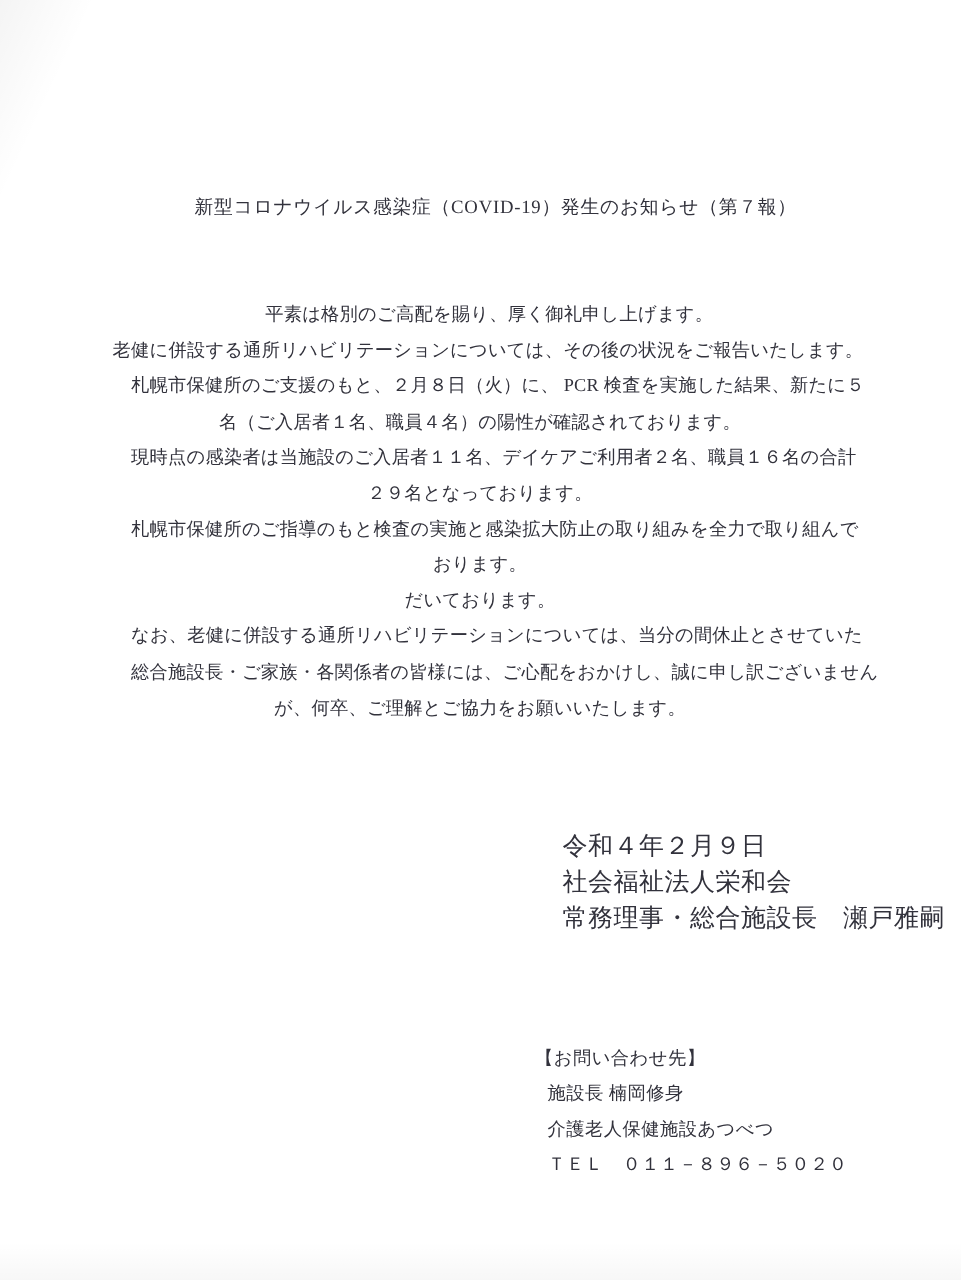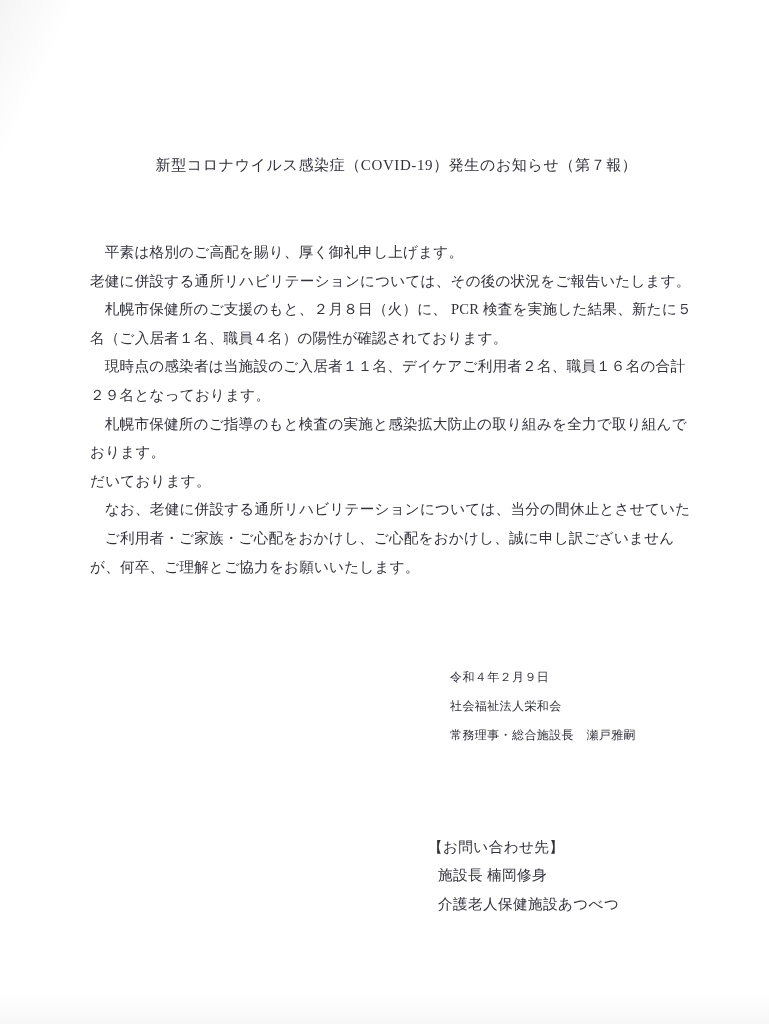--- a/index.html
+++ b/index.html
@@ -32,26 +32,27 @@
     white-space:pre;
   }
   .body-block{
     position:absolute;top:238px;left:90px;width:588px;
   }
   .body-block .line{
     font-size:14.6px;
     line-height:28.6px;
     letter-spacing:0.2px;
     white-space:pre;
+    text-align:center;
   }
   .signature-block{
     position:absolute;top:663px;left:450px;
   }
   .signature-block .sig-line{
-    font-size:12px;
+    font-size:20px;
     line-height:29px;
     letter-spacing:0.4px;
     white-space:pre;
   }
   .contact-block{
     position:absolute;top:833px;left:428px;
   }
   .contact-block .contact-line{
     font-size:14.6px;
     line-height:28.3px;
@@ -73,29 +74,30 @@
     <div class="line">　平素は格別のご高配を賜り、厚く御礼申し上げます。</div>
     <div class="line">老健に併設する通所リハビリテーションについては、その後の状況をご報告いたします。</div>
     <div class="line">　札幌市保健所のご支援のもと、２月８日（火）に、 PCR 検査を実施した結果、新たに５</div>
     <div class="line">名（ご入居者１名、職員４名）の陽性が確認されております。</div>
     <div class="line">　現時点の感染者は当施設のご入居者１１名、デイケアご利用者２名、職員１６名の合計</div>
     <div class="line">２９名となっております。</div>
     <div class="line">　札幌市保健所のご指導のもと検査の実施と感染拡大防止の取り組みを全力で取り組んで</div>
     <div class="line">おります。</div>
     <div class="line">だいております。</div>
     <div class="line">　なお、老健に併設する通所リハビリテーションについては、当分の間休止とさせていた</div>
-    <div class="line">　ご利用者・ご家族・ご心配をおかけし、ご心配をおかけし、誠に申し訳ございません</div>
+    <div class="line">　総合施設長・ご家族・各関係者の皆様には、ご心配をおかけし、誠に申し訳ございません</div>
     <div class="line">が、何卒、ご理解とご協力をお願いいたします。</div>
   </div>
 
   <div class="signature-block">
     <div class="sig-line">令和４年２月９日</div>
     <div class="sig-line">社会福祉法人栄和会</div>
     <div class="sig-line">常務理事・総合施設長　瀬戸雅嗣</div>
   </div>
 
   <div class="contact-block">
     <div class="contact-line">【お問い合わせ先】</div>
     <div class="contact-line indent">施設長 楠岡修身</div>
     <div class="contact-line indent">介護老人保健施設あつべつ</div>
+    <div class="contact-line indent">ＴＥＬ　０１１－８９６－５０２０</div>
   </div>
 
 </div>
 
 </body></html>

